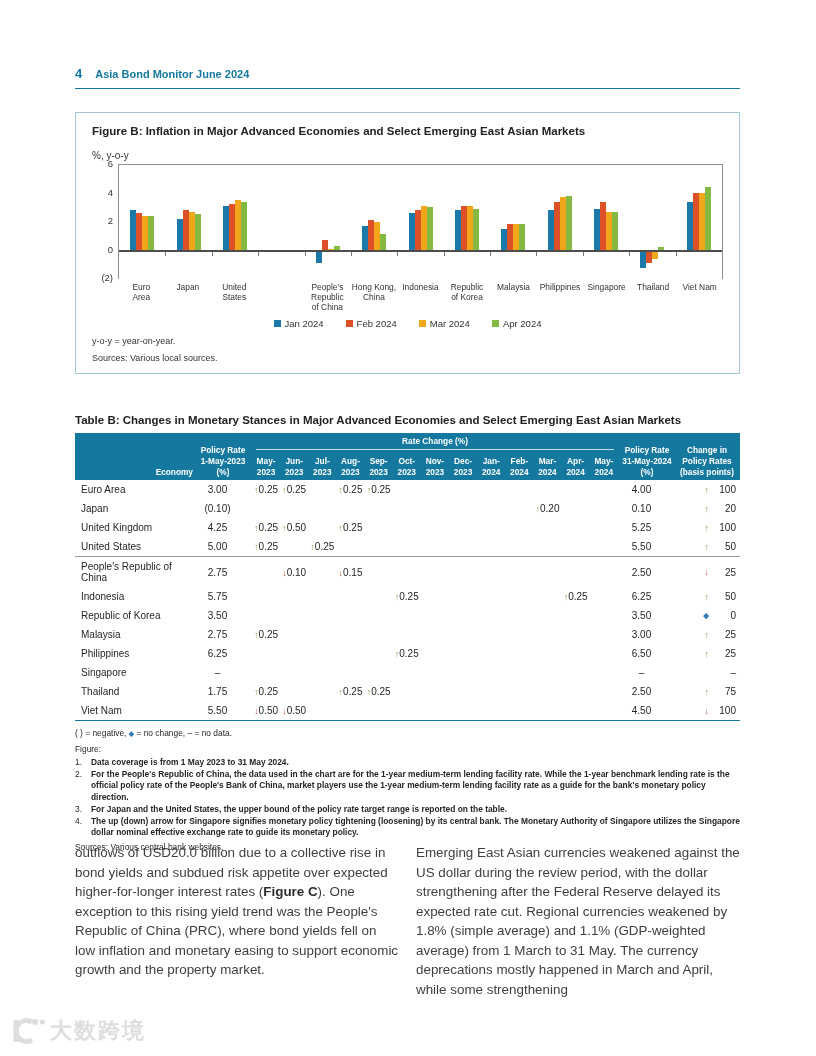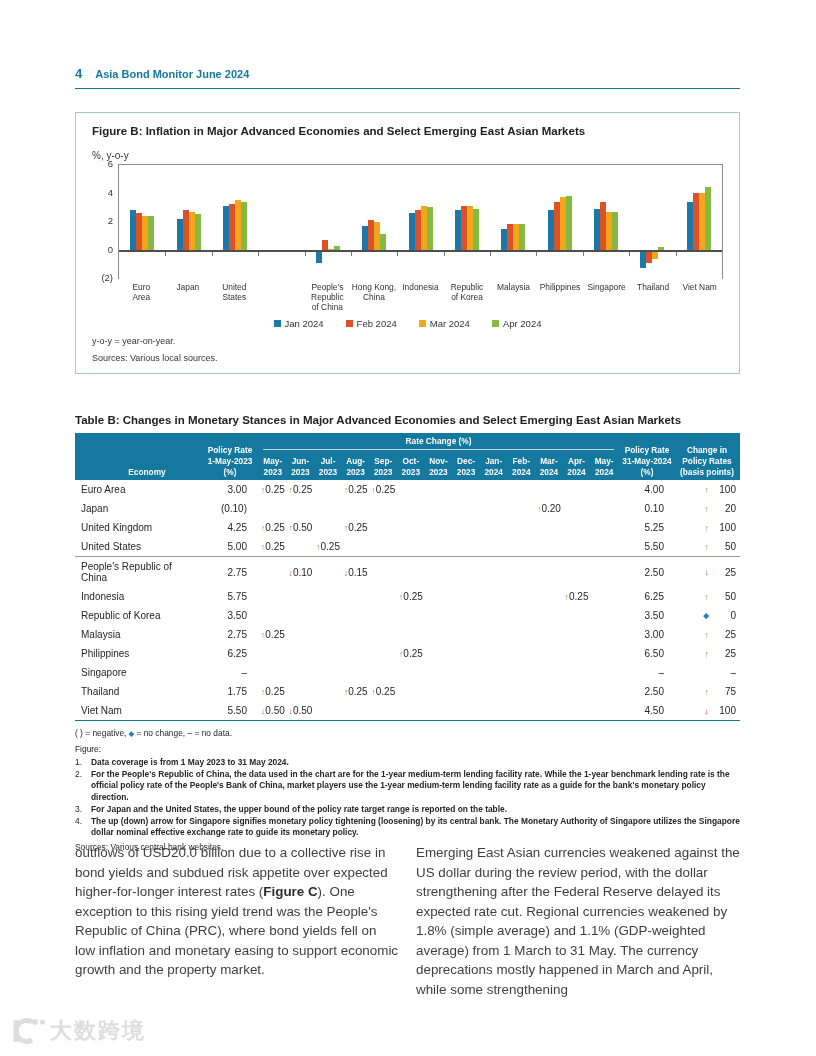--- a/index.html
+++ b/index.html
@@ -32,29 +32,29 @@
   .legend .sw{width:7px;height:7px;display:inline-block;}
   .fignote{font-size:9px;color:#333;margin-top:7px;}
   .fignote + .fignote{}
 
   
   .tablesec{position:absolute;left:75px;top:414px;width:665px;}
   .tabletitle{font-size:11.5px;font-weight:bold;color:#222;margin-bottom:7px;}
   table{width:100%;border-collapse:collapse;table-layout:fixed;}
   th{background:#15799F;color:#fff;font-size:8.3px;font-weight:bold;line-height:1.3;
      padding:3px 1px;vertical-align:bottom;text-align:center;}
-  .th-econ{width:106px;text-align:center;padding-left:19px;}
+  .th-econ{width:106px;text-align:right;padding-left:12px;}
   .th-side{width:56px;}
   .th-delta{width:60px;padding-right:3px;}
   .th-month{width:29px;}
   .th-group{padding-bottom:0;}
   .grp{border-bottom:1px solid rgba(255,255,255,.75);padding-bottom:2px;margin:0 3px 3px 3px;}
   td{font-size:10px;color:#262626;padding:4px 1px;height:10px;}
   td.econ{text-align:left;padding-left:6px;}
-  td.num{text-align:right;padding-right:12px;}
+  td.num{text-align:center;padding-right:12px;}
   td.chg{text-align:center;white-space:nowrap;}
   td.delta{padding-right:4px;}
   .dcell{display:flex;justify-content:flex-end;align-items:center;gap:4px;}
   .dv{min-width:23px;text-align:right;}
   .arr{font-size:9px;font-weight:bold;}
   .arr.up{color:#7FA54C;}
   .arr.down{color:#BE5032;}
   .arr.diamond{color:#2E7CB8;font-size:7.5px;}
   tr.sep td{border-top:1px solid #9a9a9a;}
   tbody{border-bottom:1.5px solid #15799F;}

